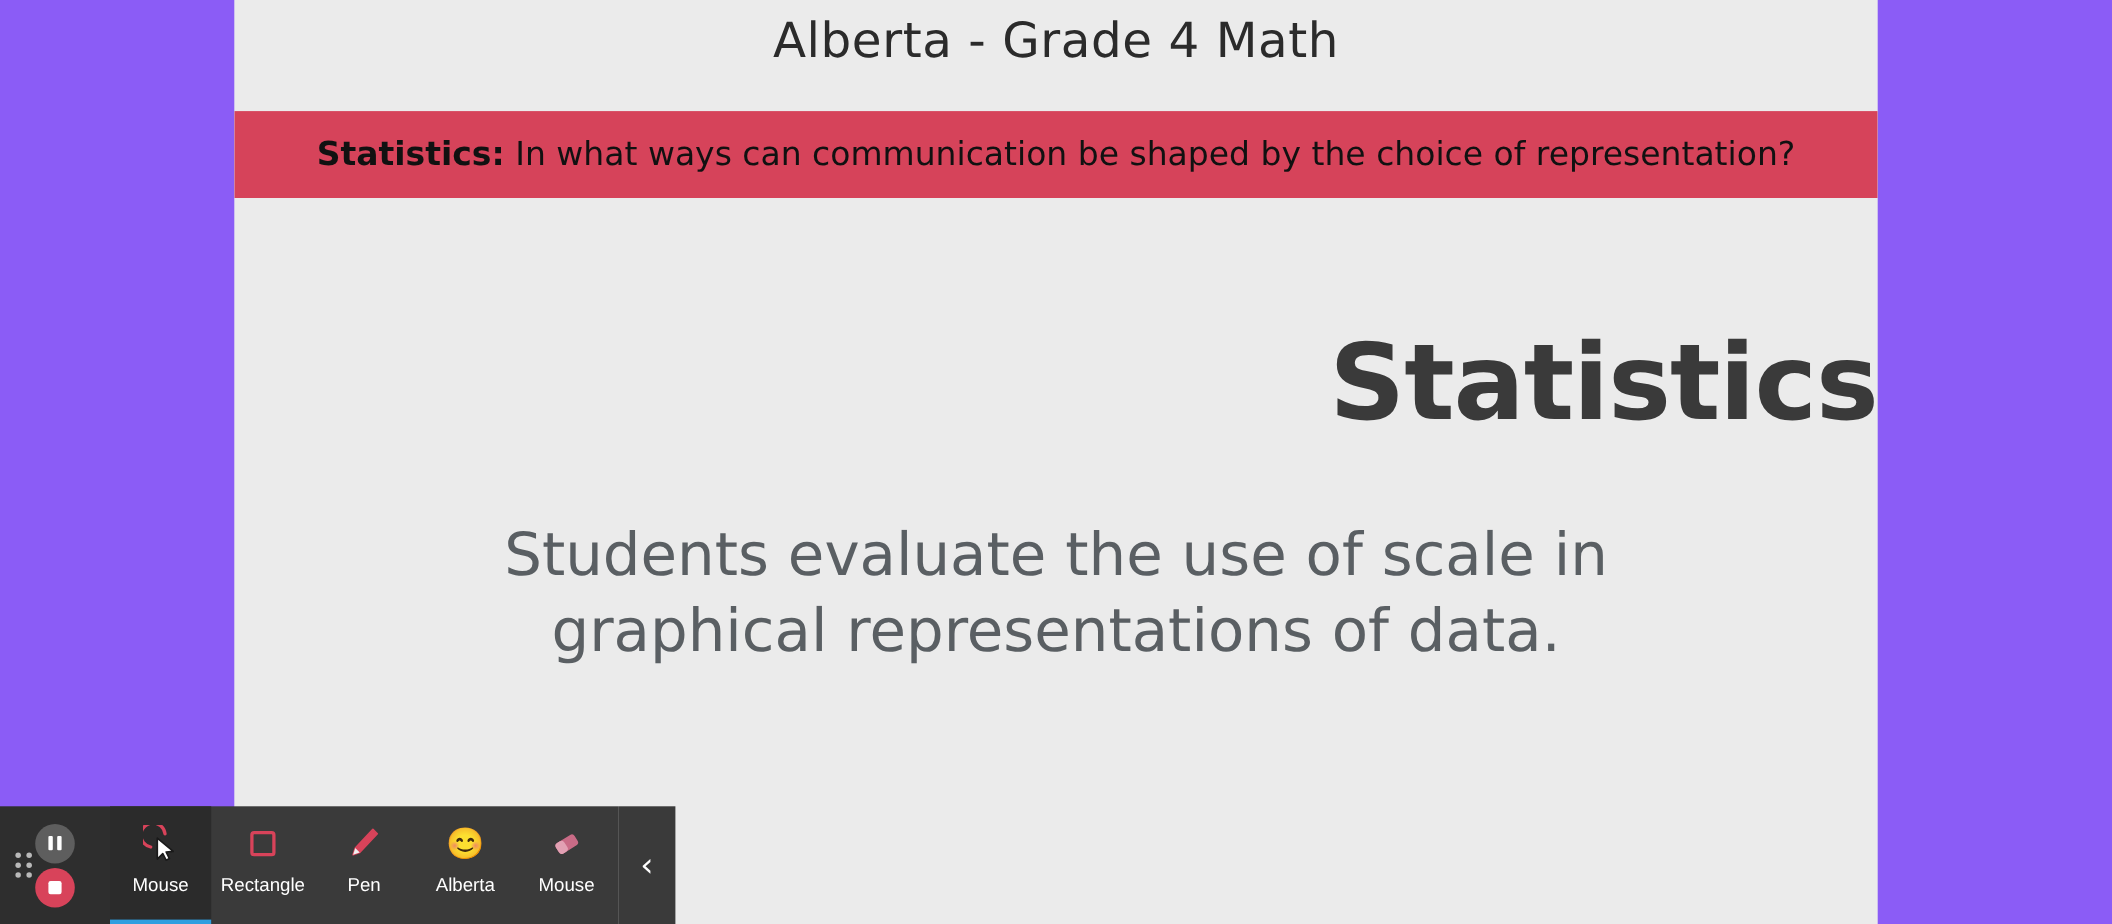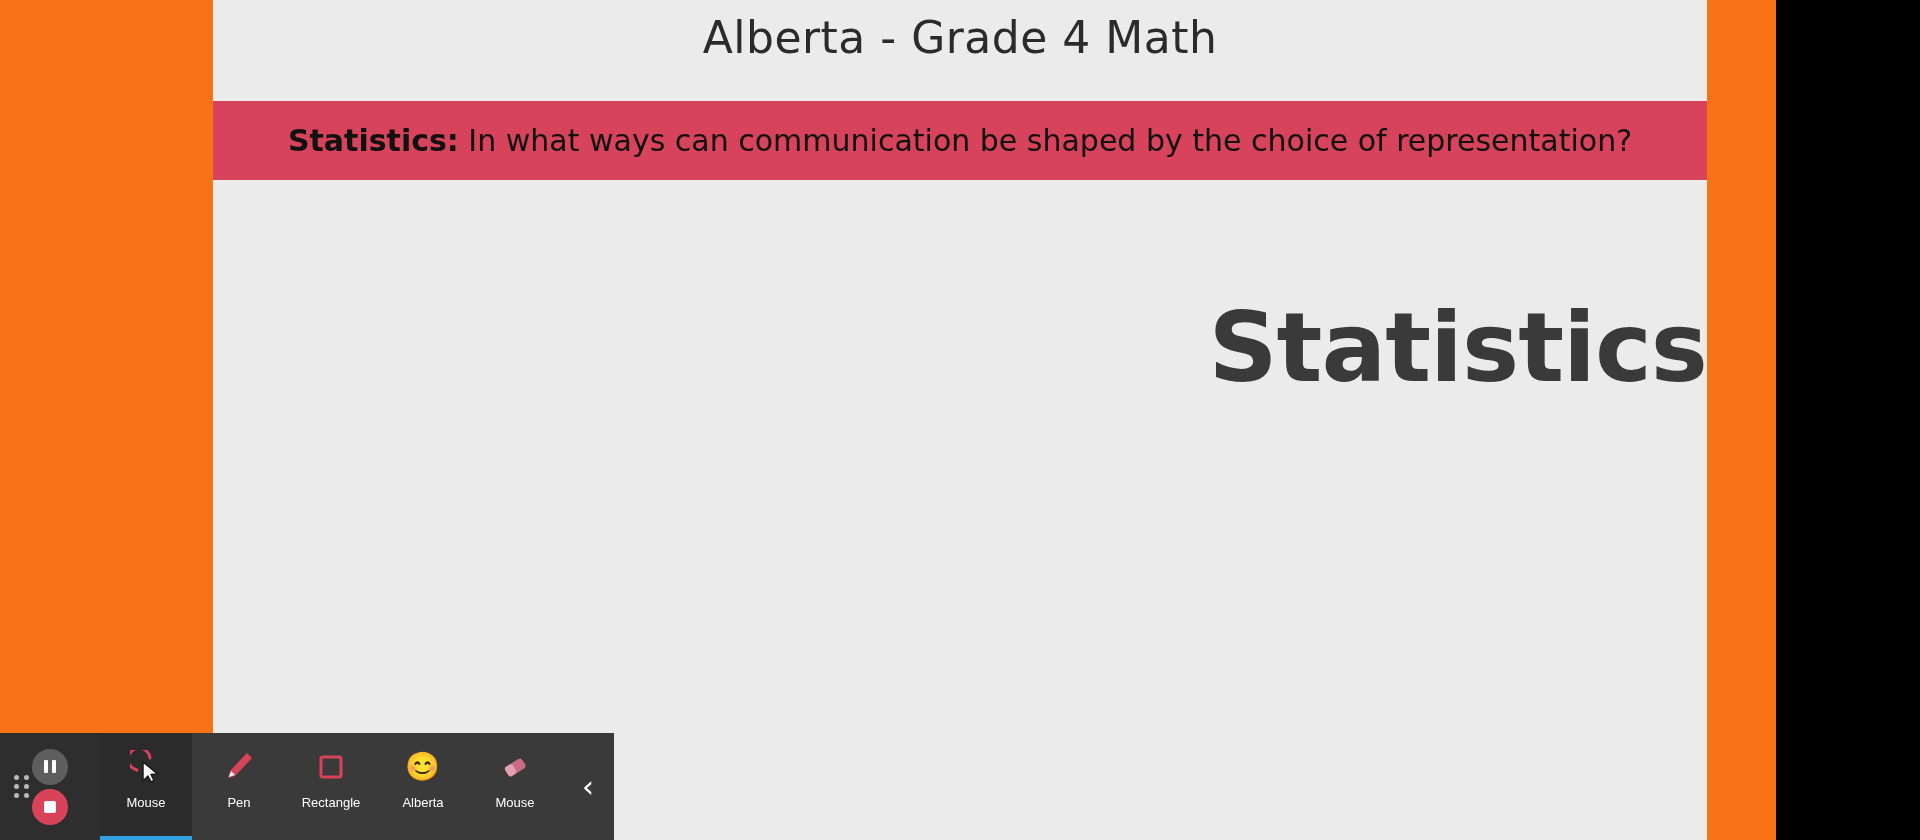--- a/index.html
+++ b/index.html
@@ -6,23 +6,23 @@
   html, body {
     width: 1920px;
     height: 840px;
     background: #000;
     overflow: hidden;
     font-family: "Liberation Sans", sans-serif;
   }
 
   #screen {
     position: relative;
-    width: 1776px;
+    width: 1920px;
     height: 840px;
-    background: #f97316;
+    background: #8b5cf6;
   }
 
   
   #slide {
     position: absolute;
     left: 213px;
     top: 0px;
     width: 1494px;
     height: 840px;
     background: #ebebeb;
@@ -154,21 +154,21 @@
     flex-direction: column;
     align-items: center;
     justify-content: flex-start;
     gap: 8px;
     cursor: pointer;
     position: relative;
     background: transparent;
     border: none;
   }
   .tool .tool-label {
-    font-size: 13px;
+    font-size: 17px;
     color: #ffffff;
     font-family: "Liberation Sans", sans-serif;
   }
   .tool.active { background: #2b2b2b; }
   .tool.active::after {
     content: "";
     position: absolute;
     left: 0; right: 0; bottom: 0;
     height: 4px;
     background: #2f9fe0;
@@ -216,20 +216,21 @@
 
     <div id="banner">
       <div class="banner-text">
         <span class="banner-label">Statistics:</span>
         <span>In what ways can communication be shaped by the choice of representation?</span>
       </div>
     </div>
 
     <div id="big-heading">Statistics</div>
 
+    <div id="sub-text">Students evaluate the use of scale in graphical representations of data.</div>
   </div>
 
   <div id="toolbar">
 
     <div id="recorder">
       <div id="drag-handle">
         <i></i>
           <i></i>
           <i></i>
           <i></i>
@@ -258,35 +259,35 @@
             <path d="M13 12 L13 31 L18 26 L21 32 L24 30.5 L21 24.5 L27.5 24 Z" fill="#ffffff" stroke="#1a1a1a" stroke-width="1.5" stroke-linejoin="round"></path>
           </svg>
         </span>
         <span class="tool-label">Mouse</span>
       </button>
 
       <div class="sep"></div>
 
       <button class="tool">
         <span class="glyph">
+          <svg width="28" height="28" viewBox="0 0 28 28" aria-hidden="true">
+            <rect x="4" y="4" width="20" height="20" rx="2" fill="none" stroke="#d8435a" stroke-width="3"></rect>
+          </svg>
+        </span>
+        <span class="tool-label">Rectangle</span>
+      </button>
+
+      <button class="tool">
+        <span class="glyph">
           <svg width="30" height="32" viewBox="0 0 30 32" aria-hidden="true">
             <path d="M23 3 L27 7 L11 24 L5 26 L7 20 Z" fill="#d8435a" stroke="#d8435a" stroke-width="1.5" stroke-linejoin="round"></path>
             <path d="M5 26 L7 20 L11 24 Z" fill="#f0f0f0"></path>
           </svg>
         </span>
         <span class="tool-label">Pen</span>
-      </button>
-
-      <button class="tool">
-        <span class="glyph">
-          <svg width="28" height="28" viewBox="0 0 28 28" aria-hidden="true">
-            <rect x="4" y="4" width="20" height="20" rx="2" fill="none" stroke="#d8435a" stroke-width="3"></rect>
-          </svg>
-        </span>
-        <span class="tool-label">Rectangle</span>
       </button>
 
       <button class="tool">
         <span class="glyph">😊</span>
         <span class="tool-label">Alberta</span>
       </button>
 
       <button class="tool">
         <span class="glyph">
           <svg width="32" height="28" viewBox="0 0 32 28" aria-hidden="true">

